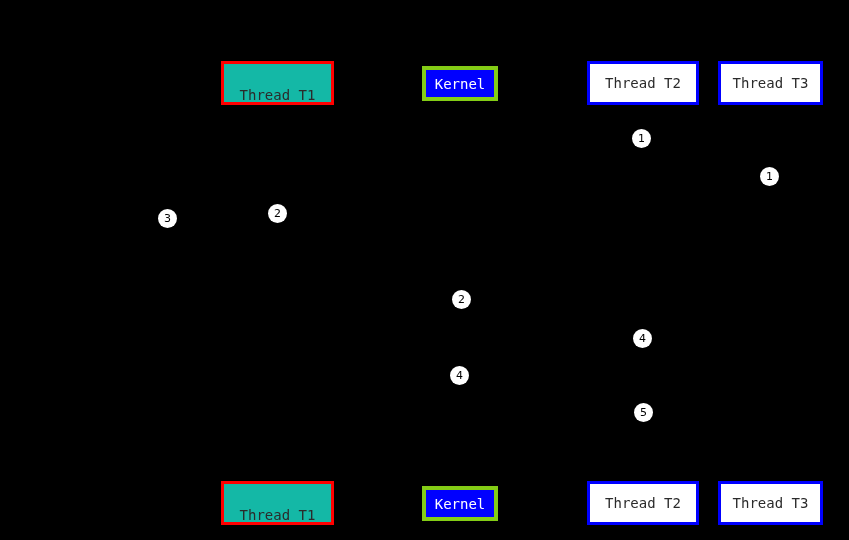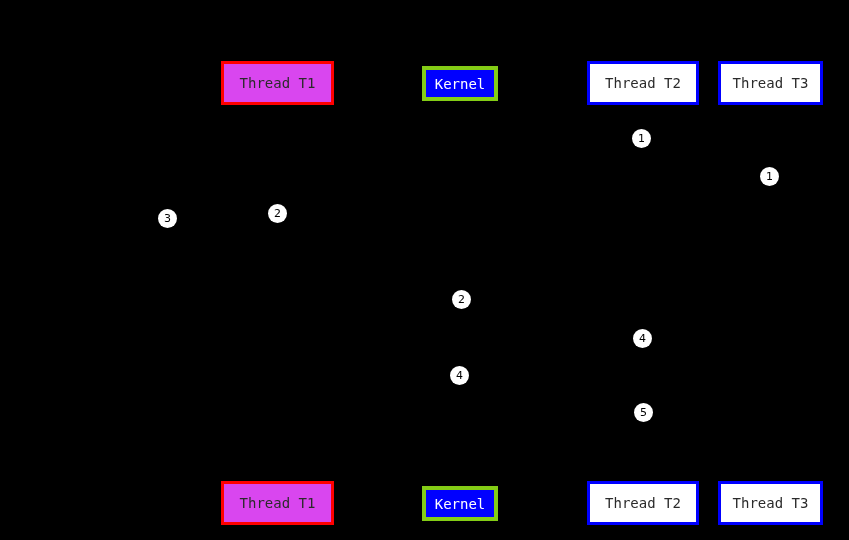--- a/index.html
+++ b/index.html
@@ -37,23 +37,24 @@
     box-sizing: border-box;
     display: flex;
     align-items: center;
     justify-content: center;
     font-size: 14px;
     letter-spacing: 0px;
     white-space: nowrap;
     line-height: 1;
   }
   .participant.style-red {
-    background: #d946ef;
+    background: #14b8a6;
     border: 3px solid #FF0000;
     color: #2B2B2B;
+    align-items: flex-end;
   }
   .participant.style-blue-outline {
     background: #FFFFFF;
     border: 3px solid #0000FF;
     color: #2B2B2B;
   }
   .participant.style-blue-solid {
     background: #0000FF;
     border: 4px solid #84cc16;
     color: #FFFFFF;

